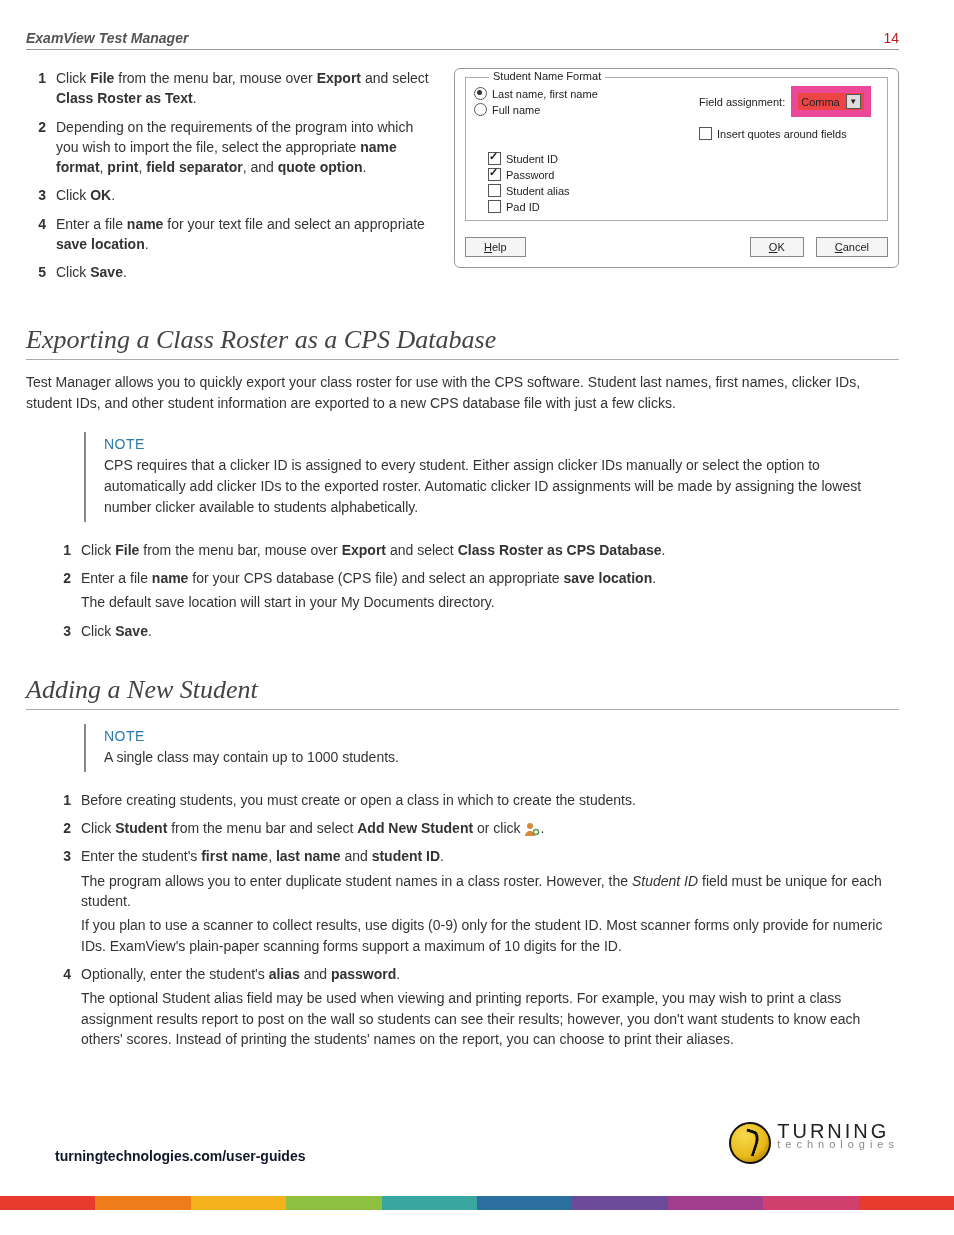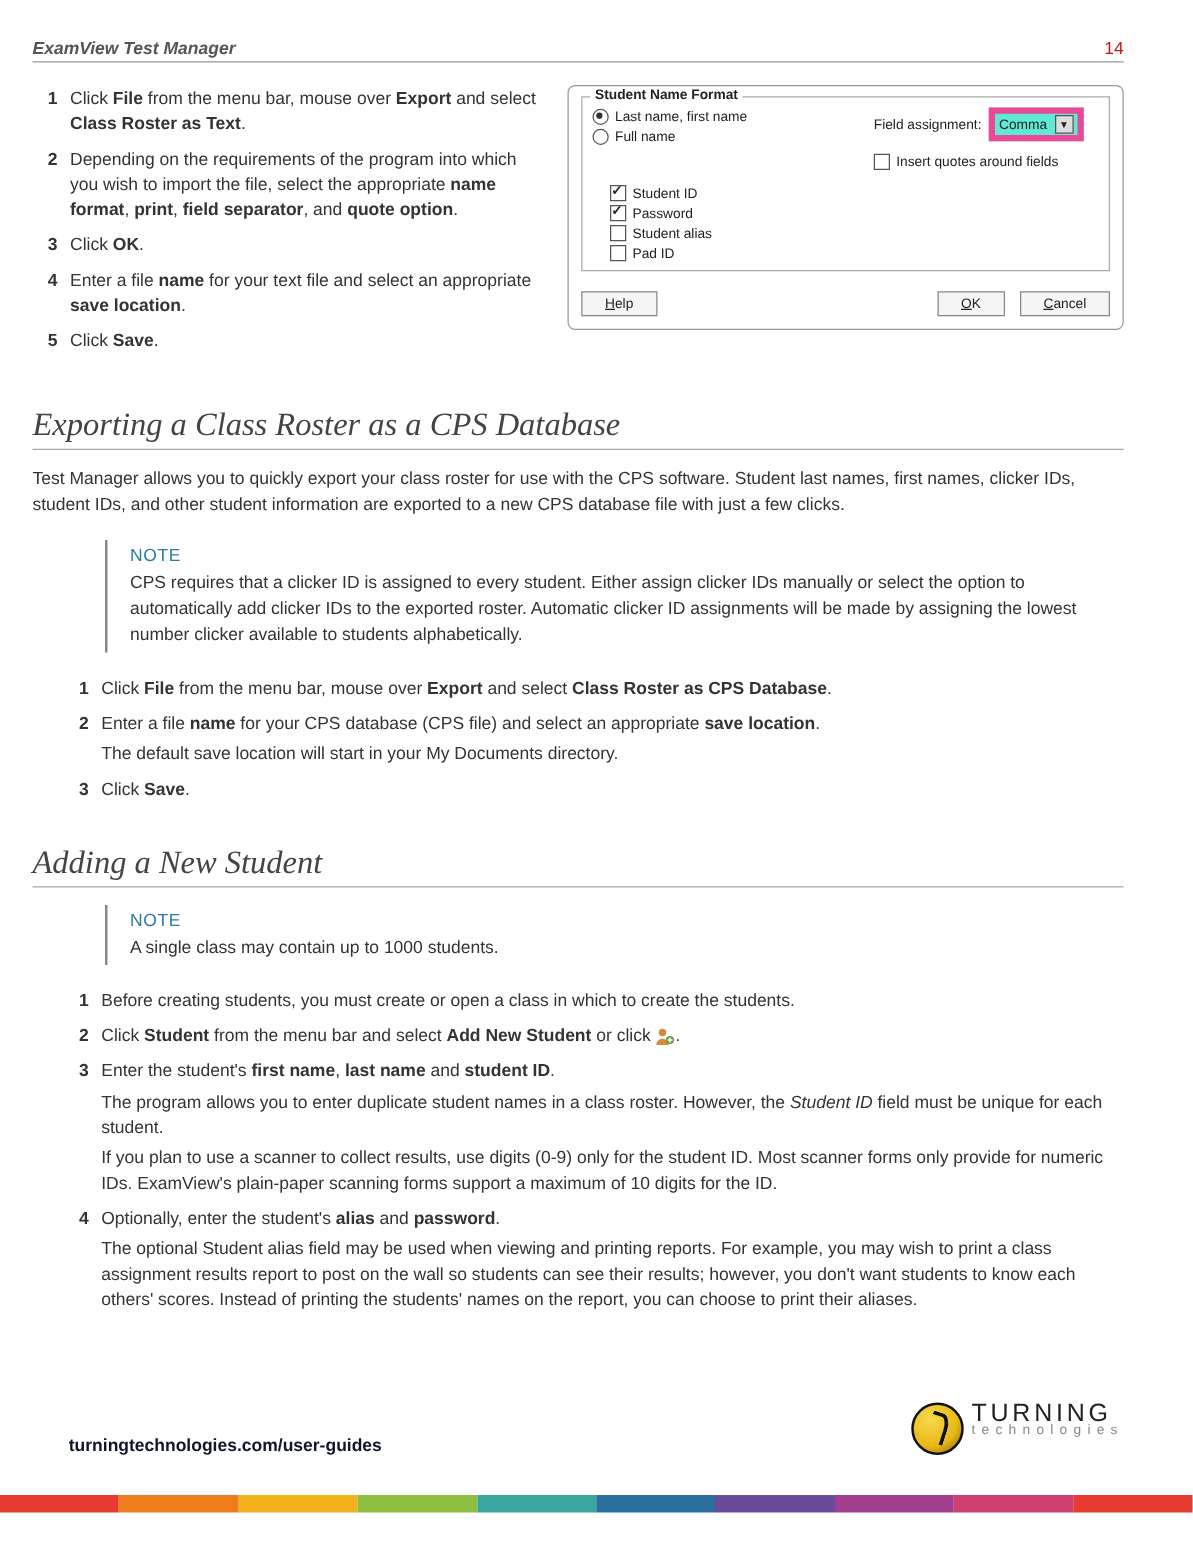--- a/index.html
+++ b/index.html
@@ -77,25 +77,25 @@
   }
   .fieldset {
     border: 1px solid #aaa;
     padding: 6px 8px 4px 8px;
     margin: 0;
     position: relative;
   }
   .legend {
     position: absolute;
     top: -8px;
-    left: 6px;
+    left: 23px;
     background: #fff;
     padding: 0 4px;
     font-size: 11px;
-    font-weight: bold;
+    font-weight: normal;
   }
   .dlg-row { display: flex; }
   .dlg-left { flex: 1; }
   .dlg-right { flex: 0 0 180px; padding-top: 2px; }
   .radio-row, .check-row {
     display: flex;
     align-items: flex-end;
     gap: 5px;
     margin: 3px 0;
     font-size: 11px;
@@ -111,22 +111,22 @@
   .radio.checked::after {
     content: ""; position: absolute; top: 2px; left: 2px;
     width: 5px; height: 5px; border-radius: 50%; background: #333;
   }
   .checkbox.checked::after {
     content: "✓"; position: absolute; top: -3px; left: 0;
     font-size: 11px; font-weight: bold;
   }
   .field-sep { display: flex; align-items: center; gap: 6px; margin-bottom: 10px; }
   .combo {
-    border: 5px solid #ec4899; padding: 1px 3px; display: flex;
-    align-items: center; gap: 6px; font-size: 11px; background: #5eead4;
+    border: 7px solid #ec4899; padding: 1px 3px; display: flex;
+    align-items: center; gap: 6px; font-size: 11px; background: #ef4444;
   }
   .combo .arrow {
     width: 13px; height: 13px; border: 1px solid #555;
     background: #ddd; display: flex; align-items: center; justify-content: center;
     font-size: 8px;
   }
   .checks-block { padding: 6px 0 0 14px; }
   .dlg-buttons {
     display: flex; justify-content: space-between; margin-top: 16px;
     align-items: center;

